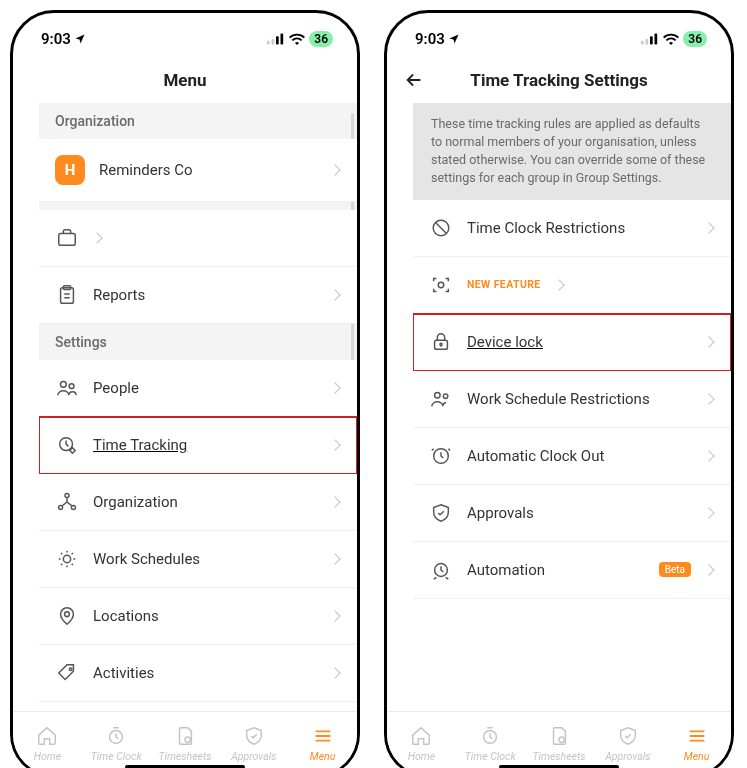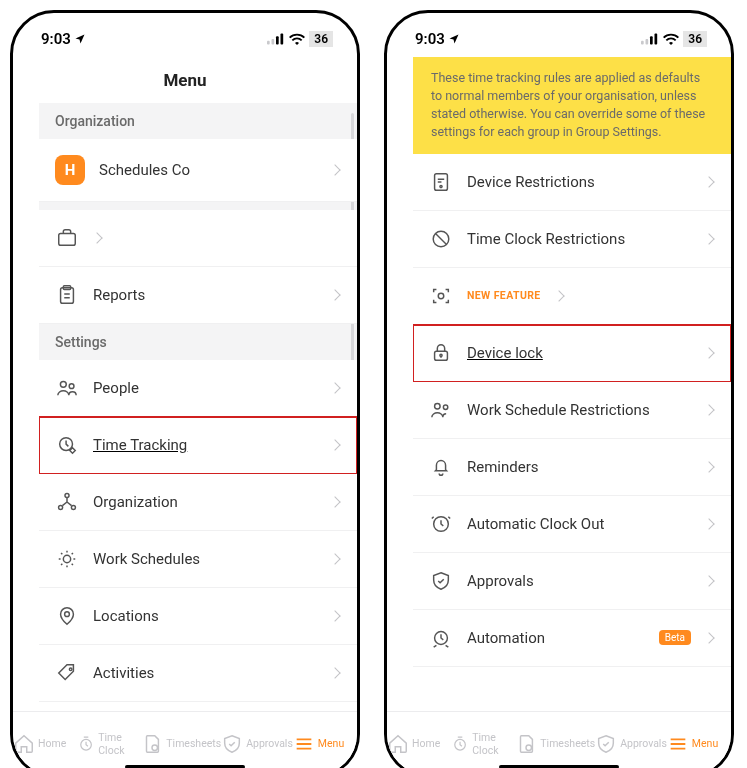--- a/index.html
+++ b/index.html
@@ -25,38 +25,38 @@
     display: flex;
     justify-content: space-between;
     align-items: center;
     padding: 12px 24px 4px 28px;
     height: 44px;
     flex-shrink: 0;
   }
   .status-time { font-size: 15px; font-weight: 600; display:flex; align-items:center; gap:3px;}
   .status-right { display: flex; align-items: center; gap: 4px; }
   .battery-badge {
-    background: #e5e5e5; color:#000; font-size:12px; font-weight:600;
-    padding:1px 5px; border-radius:0;
+    background: #86efac; color:#000; font-size:12px; font-weight:600;
+    padding:1px 5px; border-radius:8px;
   }
   .header {
     display:flex; align-items:center; justify-content:center;
     height:46px; position:relative; flex-shrink:0;
   }
   .header .back {
     position:absolute; left:16px; top:50%; transform:translateY(-50%);
   }
   .header-title { font-size:17px; font-weight:700; color:#222; }
   .scroll { flex:1; overflow-y:auto;margin-left:26px; }
   .section-label {
     background:#f4f4f5; color:#6a6a6a; font-size:14px; font-weight:500;
     padding:10px 16px;
   }
   .help-text {
-    background:#fde047; color:#6a6a6a; font-size:12.5px; line-height:1.45;
+    background:#e5e5e5; color:#6a6a6a; font-size:12.5px; line-height:1.45;
     padding:12px 18px;
   }
   .list-item {
     display:flex; align-items:center; gap:14px;
     padding:16px 16px; background:#fff; border-bottom:1px solid #f0f0f1;
     position:relative; min-height:56px;
   }
   .list-item .icon-slot { width:24px; height:24px; display:flex; align-items:center; justify-content:center; flex-shrink:0;}
   .list-item .label { font-size:15px; color:#333; flex:1; }
   .chevron {
@@ -68,22 +68,22 @@
     color:#fff; font-weight:700; font-size:15px; display:flex; align-items:center; justify-content:center;
   }
   .highlight { outline:2px solid #d12020; outline-offset:-1px;text-decoration:underline; }
   .badge-text { font-size:10.5px; font-weight:700; letter-spacing:.4px; }
   .badge-new { color:#ff8a1e; }
   .badge-beta { background:#ff8a1e; color:#fff; padding:2px 6px; border-radius:4px; font-size:10px;}
   .tabbar {
     display:flex; height:64px; border-top:1px solid #ececee; flex-shrink:0; background:#fff;
     align-items:center;
   }
-  .tab { flex:1; display:flex; flex-direction:row; align-items:center; gap:3px;
-    font-size:10.5px; color:#c4c4c8; }
+  .tab { flex:1; display:flex; flex-direction:column; align-items:center; gap:3px;
+    font-size:10.5px; color:#c4c4c8;font-style:italic; }
   .tab.active { color:#ff8a1e; }
   .home-indicator {
     position:absolute; bottom:6px; left:50%; transform:translateX(-50%);
     width:120px; height:4.5px; background:#000; border-radius:3px;
   }
   .scrollbar-fake {
     position:absolute; right:3px; top:100px; width:3px; height:320px;
     background:#d8d8db; border-radius:2px;
   }
   svg { display:block; }
@@ -117,21 +117,21 @@
     <div class="header-title">Menu</div>
   </div>
 
   <div class="scroll">
     <div class="scrollbar-fake"></div>
 
     <div class="section-label">Organization</div>
 
     <div class="list-item">
       <div class="org-badge">H</div>
-      <div class="label">Schedules Co</div>
+      <div class="label">Reminders Co</div>
       <div class="chevron"></div>
     </div>
 
     <div style="height:8px;background:#f4f4f5"></div>
 
     <div class="list-item">
       <span class="icon-slot">
         <svg width="22" height="22" viewBox="0 0 24 24" fill="none" stroke="#555" stroke-width="1.6">
             <rect x="3" y="7" width="18" height="13" rx="2"></rect>
             <path d="M8 7V5a2 2 0 012-2h4a2 2 0 012 2v2"></path>
@@ -278,36 +278,33 @@
           <rect x="10" y="3" width="3" height="9" rx="1"></rect>
           <rect x="15" y="0" width="3" height="12" rx="1"></rect>
         </svg>
       <svg width="16" height="12" viewBox="0 0 24 18" fill="#000">
           <path d="M12 18l-3-3a4.2 4.2 0 016 0l-3 3zM4 10a11.3 11.3 0 0116 0l-2 2a8.5 8.5 0 00-12 0l-2-2zM0 6a17 17 0 0124 0l-2 2a14.1 14.1 0 00-20 0L0 6z"></path>
         </svg>
       <span class="battery-badge">36</span>
     </div>
   </div>
 
+  <div class="header">
+    <div class="back">
+      <svg width="22" height="22" viewBox="0 0 24 24" fill="none" stroke="#222" stroke-width="2">
+          <path d="M19 12H5M11 18l-6-6 6-6"></path>
+        </svg>
+    </div>
+    <div class="header-title">Time Tracking Settings</div>
+  </div>
 
   <div class="scroll">
 
     <div class="help-text">These time tracking rules are applied as defaults to normal members of your organisation, unless stated otherwise. You can override some of these settings for each group in Group Settings.</div>
 
-    <div class="list-item">
-      <span class="icon-slot">
-        <svg width="22" height="22" viewBox="0 0 24 24" fill="none" stroke="#555" stroke-width="1.6">
-            <rect x="5" y="3" width="14" height="18" rx="2"></rect>
-            <circle cx="12" cy="17" r="1.2"></circle>
-            <path d="M8.5 9l7 0M8.5 12l4 0"></path>
-          </svg>
-      </span>
-      <div class="label">Device Restrictions</div>
-      <div class="chevron"></div>
-    </div>
 
     <div class="list-item">
       <span class="icon-slot">
         <svg width="22" height="22" viewBox="0 0 24 24" fill="none" stroke="#555" stroke-width="1.6">
             <circle cx="12" cy="12" r="8.5"></circle>
             <path d="M6 6l12 12"></path>
           </svg>
       </span>
       <div class="label">Time Clock Restrictions</div>
       <div class="chevron"></div>
@@ -342,29 +339,20 @@
         <svg width="22" height="22" viewBox="0 0 24 24" fill="none" stroke="#555" stroke-width="1.6">
             <circle cx="8" cy="8" r="3"></circle>
             <circle cx="17" cy="9" r="2.4"></circle>
             <path d="M2 20c0-3 3-5 6-5s6 2 6 5M14 20c0-2.2 1.6-3.8 3.6-3.8"></path>
           </svg>
       </span>
       <div class="label">Work Schedule Restrictions</div>
       <div class="chevron"></div>
     </div>
 
-    <div class="list-item">
-      <span class="icon-slot">
-        <svg width="22" height="22" viewBox="0 0 24 24" fill="none" stroke="#555" stroke-width="1.6">
-            <path d="M18 16H6l1-1v-5a5 5 0 0110 0v5l1 1zM10 19a2 2 0 004 0"></path>
-          </svg>
-      </span>
-      <div class="label">Reminders</div>
-      <div class="chevron"></div>
-    </div>
 
     <div class="list-item">
       <span class="icon-slot">
         <svg width="22" height="22" viewBox="0 0 24 24" fill="none" stroke="#555" stroke-width="1.6">
             <circle cx="12" cy="12" r="8"></circle>
             <path d="M12 8v4l2.5 2"></path>
             <path d="M20 4l2 2M4 4L2 6"></path>
           </svg>
       </span>
       <div class="label">Automatic Clock Out</div>

